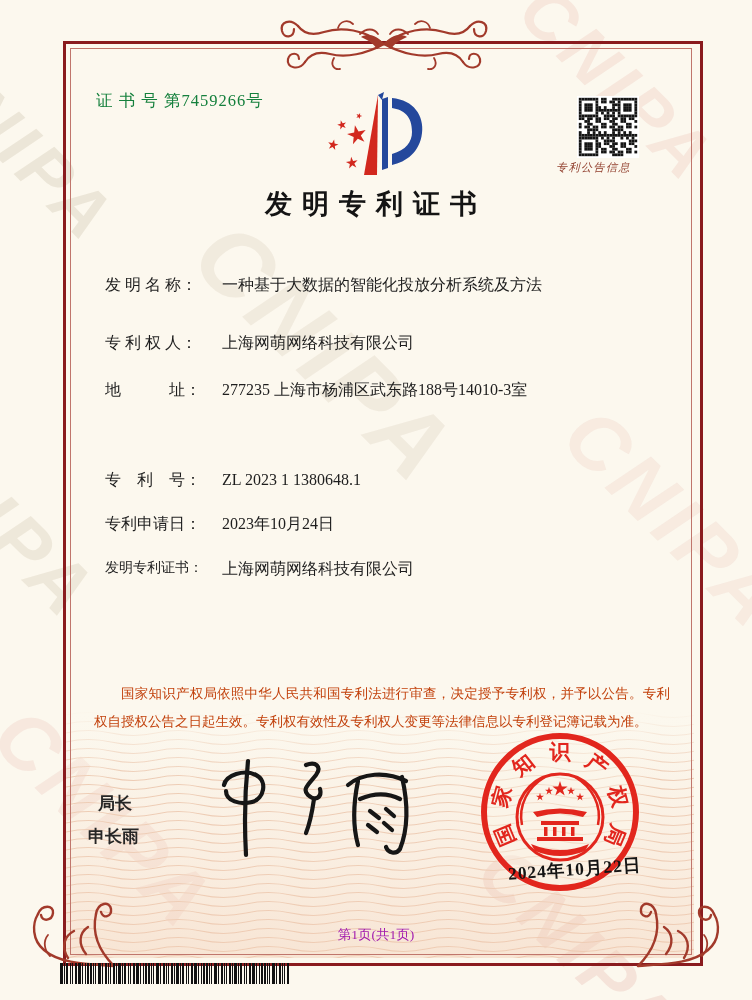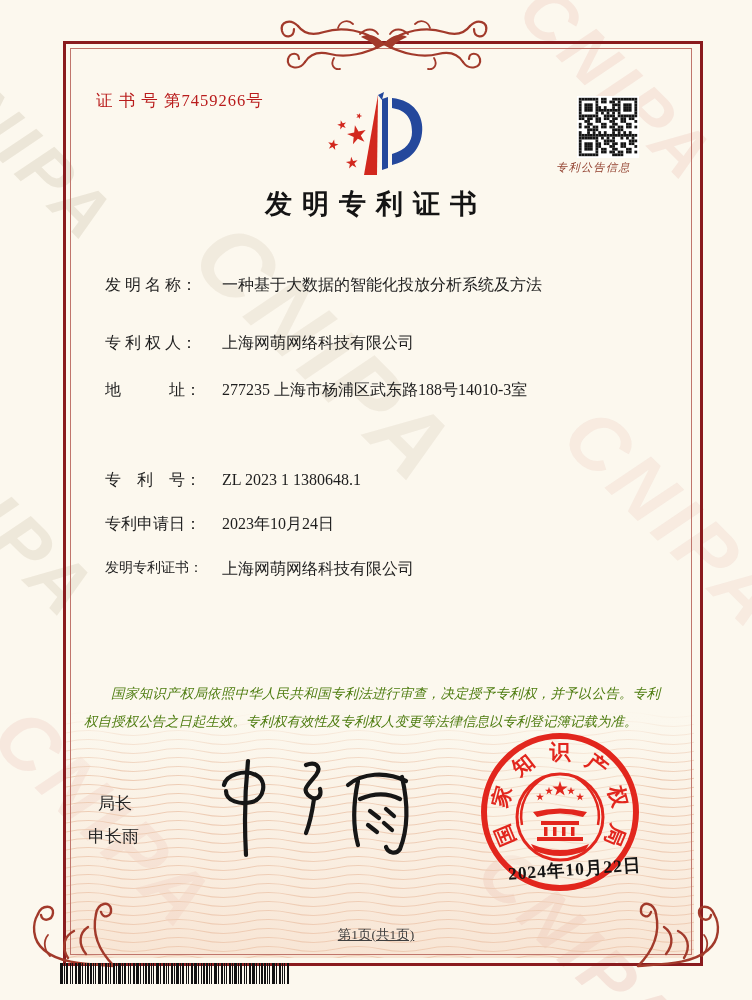--- a/index.html
+++ b/index.html
@@ -6,39 +6,39 @@
   .page{position:relative;width:752px;height:1000px;margin:0 auto;background:#fcf8ee;overflow:hidden;
         font-family:"Liberation Serif",serif;color:#1e1e1e;}
   .abs{position:absolute;}
   
   .wm{position:absolute;font-family:"Liberation Sans",sans-serif;font-weight:bold;font-style:italic;
       white-space:nowrap;transform:rotate(45deg);transform-origin:0 0;z-index:0;user-select:none;letter-spacing:6px;}
   
   .frame-outer{left:63px;top:41px;width:634px;height:919px;border:3px solid #8a1b1e;z-index:2;}
   .frame-inner{left:70px;top:48px;width:620px;height:905px;border:1px solid #c0766c;z-index:2;}
   
-  .cert-no{left:96px;top:90px;font-size:16.5px;letter-spacing:1px;color:#b91c1c;z-index:4;}
+  .cert-no{left:96px;top:90px;font-size:16.5px;letter-spacing:1px;color:#15803d;z-index:4;}
   .title{left:0;right:0;top:186px;text-align:center;font-size:27px;font-weight:bold;letter-spacing:10px;
          color:#141414;z-index:4;}
   .qr-caption{left:556px;top:160px;width:104px;font-size:11px;font-style:italic;
               color:#92402f;letter-spacing:1.5px;z-index:4;}
   
   .row{position:absolute;left:105px;width:566px;font-size:16px;line-height:1.25;z-index:4;}
   .row .lbl{display:inline-block;min-width:117px;vertical-align:top;}
   .row .val{vertical-align:top;}
   .row .col2{position:absolute;left:330px;top:0;}
   .row.small .lbl{font-size:14px;min-width:117px;}
   
-  .legal{left:84px;top:680px;width:576px;font-size:13.5px;font-style:italic;line-height:2.07;
-         text-indent:2em;text-align:justify;color:#4d7c0f;z-index:4;}
+  .legal{left:94px;top:680px;width:576px;font-size:13.5px;line-height:2.07;
+         text-indent:2em;text-align:justify;color:#c2410c;z-index:4;}
   
-  .signer{font-family:"Liberation Sans",sans-serif;font-weight:normal;font-size:17px;color:#262626;z-index:4;}
+  .signer{font-family:"Liberation Sans",sans-serif;font-weight:bold;font-size:17px;color:#262626;z-index:4;}
   .signer-title{left:98px;top:792px;}
   .signer-name{left:88px;top:825px;}
-  .footer-page{left:0;right:0;top:926px;text-align:center;font-size:13.5px;color:#404040;z-index:4;text-decoration:underline;}
+  .footer-page{left:0;right:0;top:926px;text-align:center;font-size:13.5px;color:#a21caf;z-index:4;}
   .z1{z-index:1}.z3{z-index:3}.z4{z-index:4}.z5{z-index:5}
 </style>
 </head>
 <body>
 
 <div class="page">
 
   <div class="wm" style="left:-40px;top:30px;font-size:70px;color:rgba(176,160,128,.20)">CNIPA</div>
   <div class="wm" style="left:250px;top:200px;font-size:96px;color:rgba(186,170,140,.16)">CNIPA</div>
   <div class="wm" style="left:-70px;top:390px;font-size:76px;color:rgba(176,160,128,.18)">CNIPA</div>

